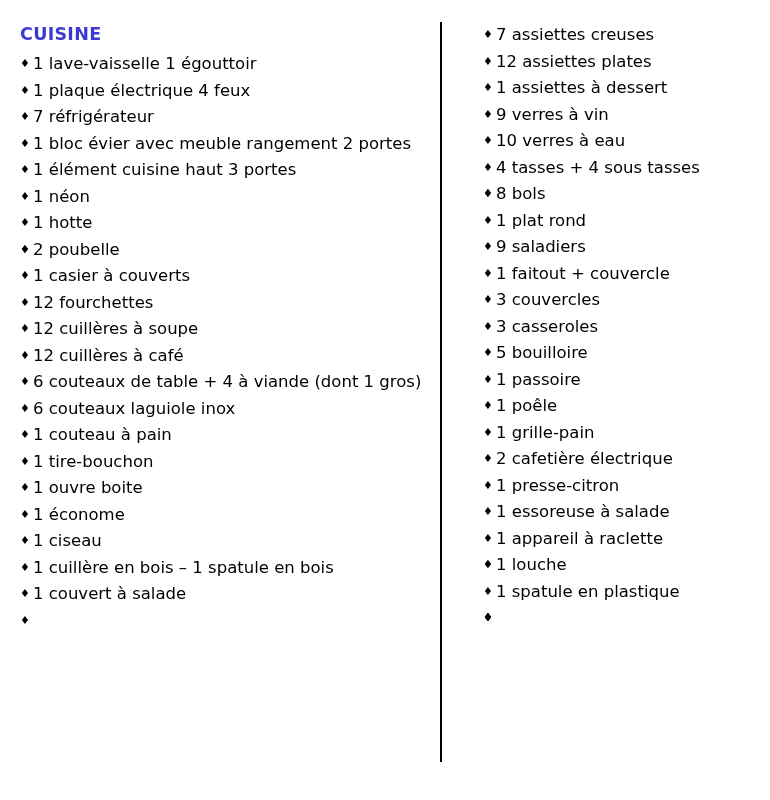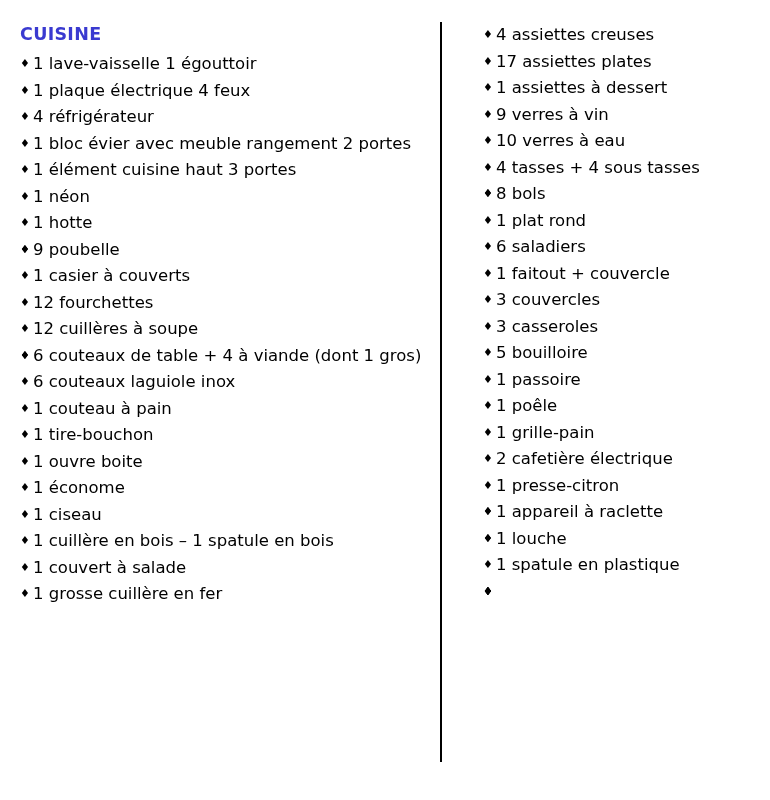--- a/index.html
+++ b/index.html
@@ -85,68 +85,68 @@
 <body>
 
 <div class="page">
   <div class="columns">
 
     <div class="col col-left">
       <div class="heading">CUISINE</div>
       <ul class="list">
           <li><span class="bullet">♦</span><span>1 lave-vaisselle 1 égouttoir</span></li>
           <li><span class="bullet">♦</span><span>1 plaque électrique  4 feux</span></li>
-          <li><span class="bullet">♦</span><span>4 réfrigérateur</span></li>
+          <li><span class="bullet">♦</span><span>7 réfrigérateur</span></li>
           <li><span class="bullet">♦</span><span>1 bloc évier avec meuble rangement 2 portes</span></li>
           <li><span class="bullet">♦</span><span>1 élément cuisine haut 3 portes</span></li>
           <li><span class="bullet">♦</span><span>1 néon</span></li>
           <li><span class="bullet">♦</span><span>1 hotte</span></li>
           <li><span class="bullet">♦</span></li>
-          <li><span class="bullet">♦</span><span>9 poubelle</span></li>
+          <li><span class="bullet">♦</span><span>2 poubelle</span></li>
           <li><span class="bullet">♦</span><span>1 casier à couverts</span></li>
           <li><span class="bullet">♦</span><span>12 fourchettes</span></li>
           <li><span class="bullet">♦</span><span>12 cuillères à soupe</span></li>
-          <li><span class="bullet">♦</span></li>
+          <li><span class="bullet">♦</span><span>12 cuillères à café</span></li>
           <li><span class="bullet">♦</span><span>6 couteaux de table + 4 à viande (dont 1 gros)</span></li>
           <li><span class="bullet">♦</span><span>6 couteaux laguiole inox</span></li>
           <li><span class="bullet">♦</span><span>1 couteau à pain</span></li>
           <li><span class="bullet">♦</span><span>1 tire-bouchon</span></li>
           <li><span class="bullet">♦</span><span>1 ouvre boite</span></li>
           <li><span class="bullet">♦</span><span>1 économe</span></li>
           <li><span class="bullet">♦</span><span>1 ciseau</span></li>
           <li><span class="bullet">♦</span><span>1 cuillère en bois – 1 spatule en bois</span></li>
           <li><span class="bullet">♦</span><span>1 couvert à salade</span></li>
-          <li><span class="bullet">♦</span><span>1 grosse cuillère en fer</span></li>
+          <li><span class="bullet">♦</span></li>
         </ul>
     </div>
 
     <div class="divider"></div>
 
     <div class="col col-right">
       <ul class="list">
-          <li><span class="bullet">♦</span><span>4 assiettes creuses</span></li>
-          <li><span class="bullet">♦</span><span>17 assiettes plates</span></li>
+          <li><span class="bullet">♦</span><span>7 assiettes creuses</span></li>
+          <li><span class="bullet">♦</span><span>12 assiettes plates</span></li>
           <li><span class="bullet">♦</span><span>1 assiettes à dessert</span></li>
           <li><span class="bullet">♦</span><span>9 verres à vin</span></li>
           <li><span class="bullet">♦</span><span>10 verres à eau</span></li>
           <li><span class="bullet">♦</span><span>4 tasses + 4 sous tasses</span></li>
           <li><span class="bullet">♦</span></li>
           <li><span class="bullet">♦</span><span>8 bols</span></li>
           <li><span class="bullet">♦</span><span>1 plat rond</span></li>
-          <li><span class="bullet">♦</span><span>6 saladiers</span></li>
+          <li><span class="bullet">♦</span><span>9 saladiers</span></li>
           <li><span class="bullet">♦</span><span>1 faitout + couvercle</span></li>
           <li><span class="bullet">♦</span><span>3 couvercles</span></li>
           <li><span class="bullet">♦</span><span>3 casseroles</span></li>
           <li><span class="bullet">♦</span><span>5 bouilloire</span></li>
           <li><span class="bullet">♦</span><span>1 passoire</span></li>
           <li><span class="bullet">♦</span><span>1 poêle</span></li>
           <li><span class="bullet">♦</span><span>1 grille-pain</span></li>
           <li><span class="bullet">♦</span><span>2 cafetière électrique</span></li>
           <li><span class="bullet">♦</span><span>1 presse-citron</span></li>
-          <li><span class="bullet">♦</span></li>
+          <li><span class="bullet">♦</span><span>1 essoreuse à salade</span></li>
           <li><span class="bullet">♦</span><span>1 appareil à raclette</span></li>
           <li><span class="bullet">♦</span></li>
           <li><span class="bullet">♦</span><span>1 louche</span></li>
           <li><span class="bullet">♦</span><span>1 spatule en plastique</span></li>
           <li class="empty"><span class="bullet">♦</span><span></span></li>
           <li class="empty"><span class="bullet">♦</span><span></span></li>
           <li class="empty"><span class="bullet">♦</span><span></span></li>
           <li class="empty"><span class="bullet">♦</span><span></span></li>
           <li class="empty"><span class="bullet">♦</span><span></span></li>
         </ul>

